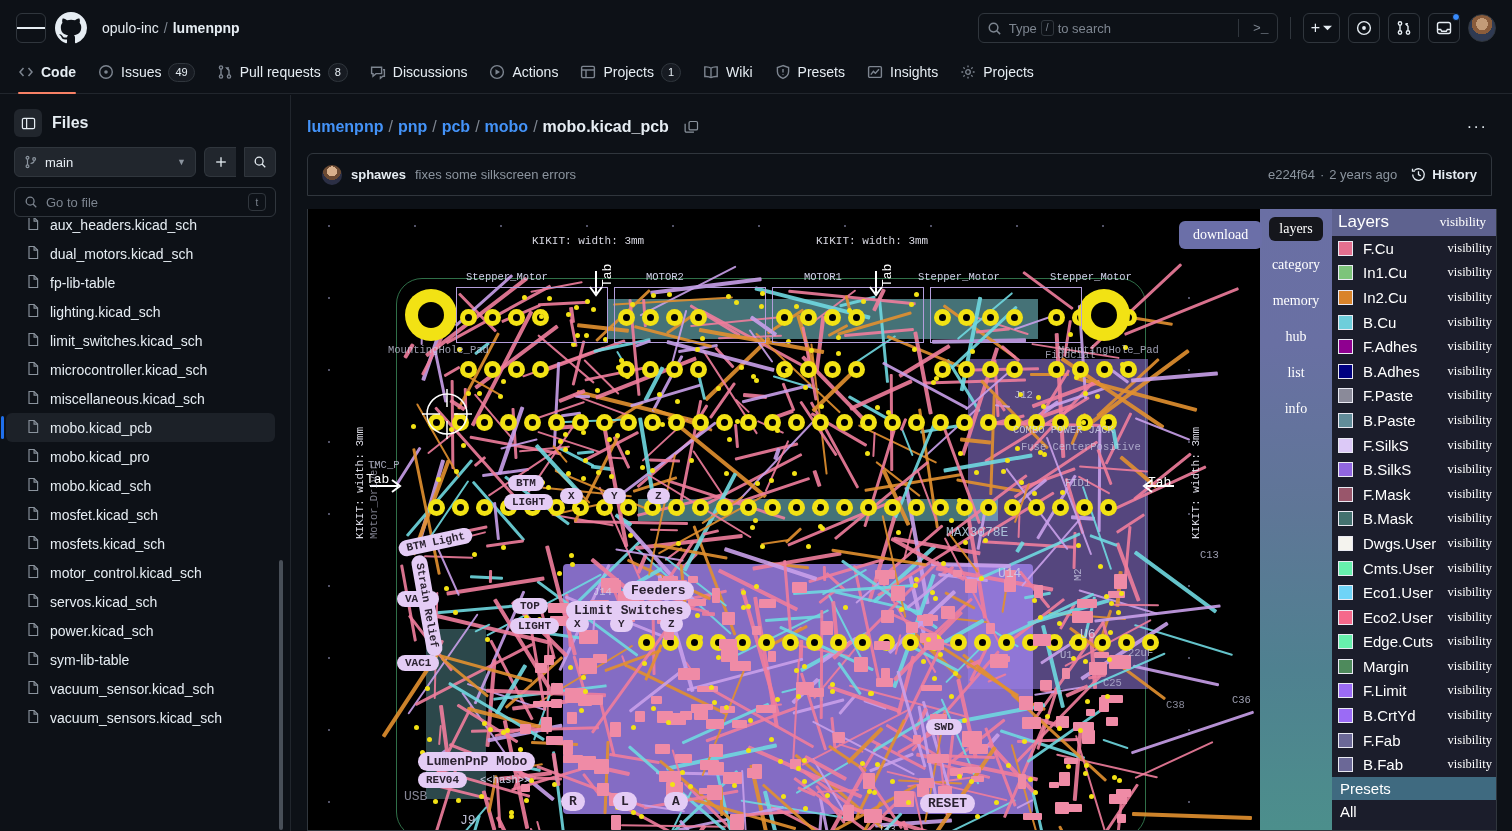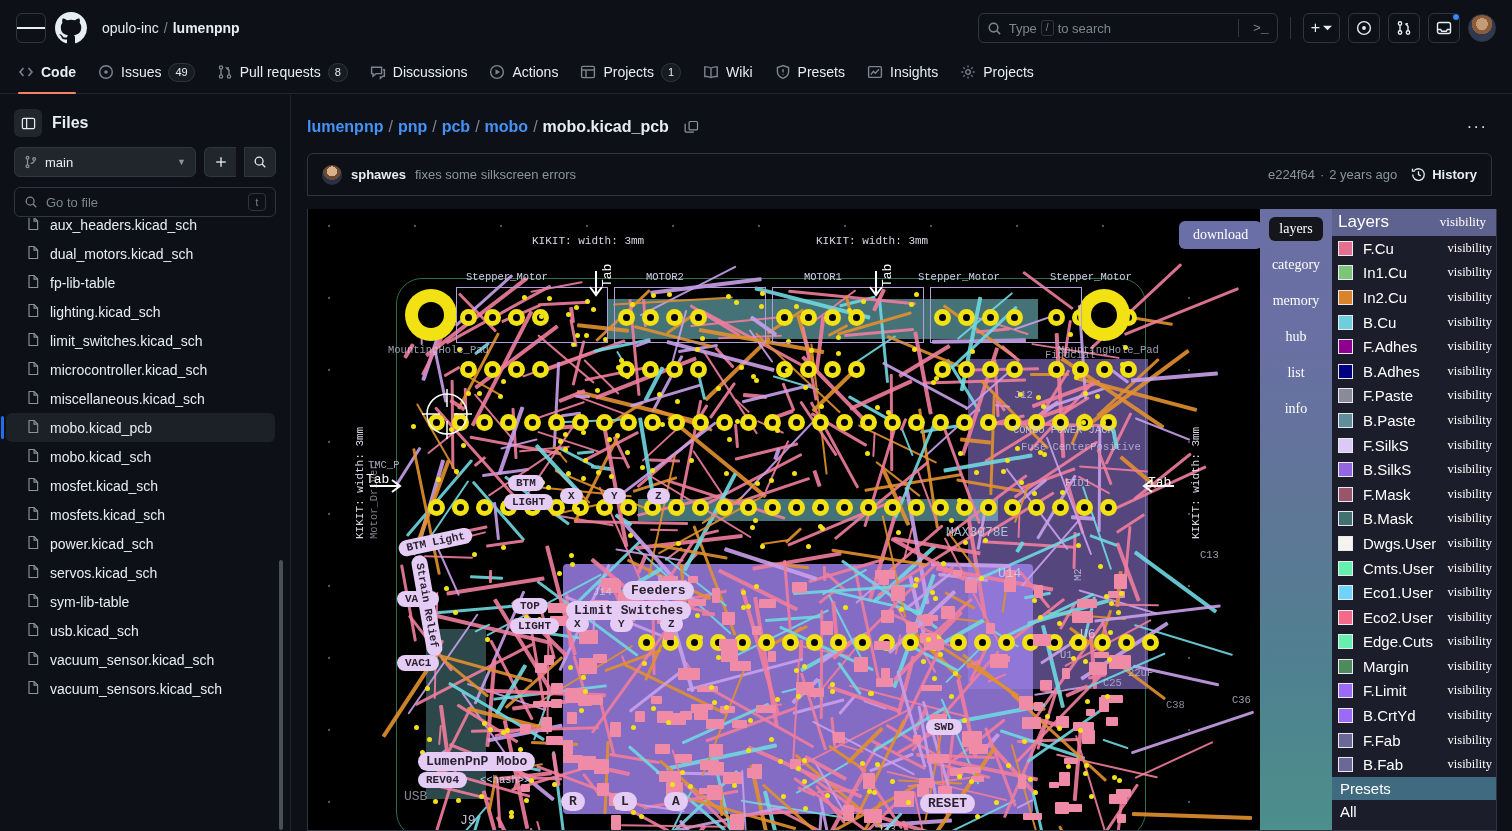--- a/index.html
+++ b/index.html
@@ -520,20 +520,27 @@
                 <path d="M3.2 1.6h5.4l3.8 3.8v9H3.2z"></path>
                 <path d="M8.6 1.6v3.8h3.8"></path>
               </svg></span>
             <span>mobo.kicad_pcb</span>
           </div>
           <div class="file-row">
             <span class="fi"><svg width="15" height="15" viewBox="0 0 16 16" fill="none" stroke="#8b949e" stroke-width="1.2">
                 <path d="M3.2 1.6h5.4l3.8 3.8v9H3.2z"></path>
                 <path d="M8.6 1.6v3.8h3.8"></path>
               </svg></span>
+            <span>mobo.kicad_pro</span>
+          </div>
+          <div class="file-row">
+            <span class="fi"><svg width="15" height="15" viewBox="0 0 16 16" fill="none" stroke="#8b949e" stroke-width="1.2">
+                <path d="M3.2 1.6h5.4l3.8 3.8v9H3.2z"></path>
+                <path d="M8.6 1.6v3.8h3.8"></path>
+              </svg></span>
             <span>mobo.kicad_sch</span>
           </div>
           <div class="file-row">
             <span class="fi"><svg width="15" height="15" viewBox="0 0 16 16" fill="none" stroke="#8b949e" stroke-width="1.2">
                 <path d="M3.2 1.6h5.4l3.8 3.8v9H3.2z"></path>
                 <path d="M8.6 1.6v3.8h3.8"></path>
               </svg></span>
             <span>mosfet.kicad_sch</span>
           </div>
           <div class="file-row">
@@ -541,42 +548,42 @@
                 <path d="M3.2 1.6h5.4l3.8 3.8v9H3.2z"></path>
                 <path d="M8.6 1.6v3.8h3.8"></path>
               </svg></span>
             <span>mosfets.kicad_sch</span>
           </div>
           <div class="file-row">
             <span class="fi"><svg width="15" height="15" viewBox="0 0 16 16" fill="none" stroke="#8b949e" stroke-width="1.2">
                 <path d="M3.2 1.6h5.4l3.8 3.8v9H3.2z"></path>
                 <path d="M8.6 1.6v3.8h3.8"></path>
               </svg></span>
-            <span>power.kicad_sch</span>
+            <span>motor_control.kicad_sch</span>
           </div>
           <div class="file-row">
             <span class="fi"><svg width="15" height="15" viewBox="0 0 16 16" fill="none" stroke="#8b949e" stroke-width="1.2">
                 <path d="M3.2 1.6h5.4l3.8 3.8v9H3.2z"></path>
                 <path d="M8.6 1.6v3.8h3.8"></path>
               </svg></span>
             <span>servos.kicad_sch</span>
           </div>
           <div class="file-row">
             <span class="fi"><svg width="15" height="15" viewBox="0 0 16 16" fill="none" stroke="#8b949e" stroke-width="1.2">
                 <path d="M3.2 1.6h5.4l3.8 3.8v9H3.2z"></path>
                 <path d="M8.6 1.6v3.8h3.8"></path>
               </svg></span>
-            <span>sym-lib-table</span>
+            <span>power.kicad_sch</span>
           </div>
           <div class="file-row">
             <span class="fi"><svg width="15" height="15" viewBox="0 0 16 16" fill="none" stroke="#8b949e" stroke-width="1.2">
                 <path d="M3.2 1.6h5.4l3.8 3.8v9H3.2z"></path>
                 <path d="M8.6 1.6v3.8h3.8"></path>
               </svg></span>
-            <span>usb.kicad_sch</span>
+            <span>sym-lib-table</span>
           </div>
           <div class="file-row">
             <span class="fi"><svg width="15" height="15" viewBox="0 0 16 16" fill="none" stroke="#8b949e" stroke-width="1.2">
                 <path d="M3.2 1.6h5.4l3.8 3.8v9H3.2z"></path>
                 <path d="M8.6 1.6v3.8h3.8"></path>
               </svg></span>
             <span>vacuum_sensor.kicad_sch</span>
           </div>
           <div class="file-row">
             <span class="fi"><svg width="15" height="15" viewBox="0 0 16 16" fill="none" stroke="#8b949e" stroke-width="1.2">
@@ -1989,21 +1996,21 @@
         <div class="silk-lbl" style="left:152px;top:604px;opacity:.9;font-size:13px;">J9</div>
         <div class="silk-lbl" style="left:569px;top:614px;opacity:.8;">J33</div>
         <div class="silk-lbl" style="left:96px;top:580px;opacity:.65;font-size:13px;">USB</div>
         <div class="silk-lbl" style="left:892px;top:340px;opacity:.75;">C13</div>
         <div class="silk-lbl" style="left:924px;top:485px;opacity:.75;">C36</div>
         <div class="silk-lbl" style="left:1043px;top:485px;opacity:.75;">C39</div>
         <div class="silk-lbl" style="left:795px;top:468px;opacity:.65;">C25</div>
         <div class="silk-lbl" style="left:858px;top:490px;opacity:.65;">C38</div>
 
         <div class="silk-lbl rot90" style="left:764px;top:372px;opacity:.75;">M2</div>
-        <div class="silk-lbl" style="left:820px;top:438px;opacity:.7;margin-top:20px;">22uF</div>
+        <div class="silk-lbl" style="left:820px;top:438px;opacity:.7;">22uF</div>
 
         <div class="pill" style="left:200px;top:266px;">BTM</div>
         <div class="pill" style="left:196px;top:285px;">LIGHT</div>
         <div class="pill" style="left:204px;top:389px;">TOP</div>
         <div class="pill" style="left:202px;top:409px;">LIGHT</div>
         <div class="pill" style="left:90px;top:325px;transform:rotate(-12deg);">BTM Light</div>
         <div class="pill" style="left:89px;top:382px;">VAC2</div>
         <div class="pill" style="left:89px;top:446px;">VAC1</div>
         <div class="pill" style="left:118px;top:345px;transform:rotate(80deg);transform-origin:left top;">Strain Relief</div>
         <div class="pill lg" style="left:315px;top:372px;">Feeders</div>

